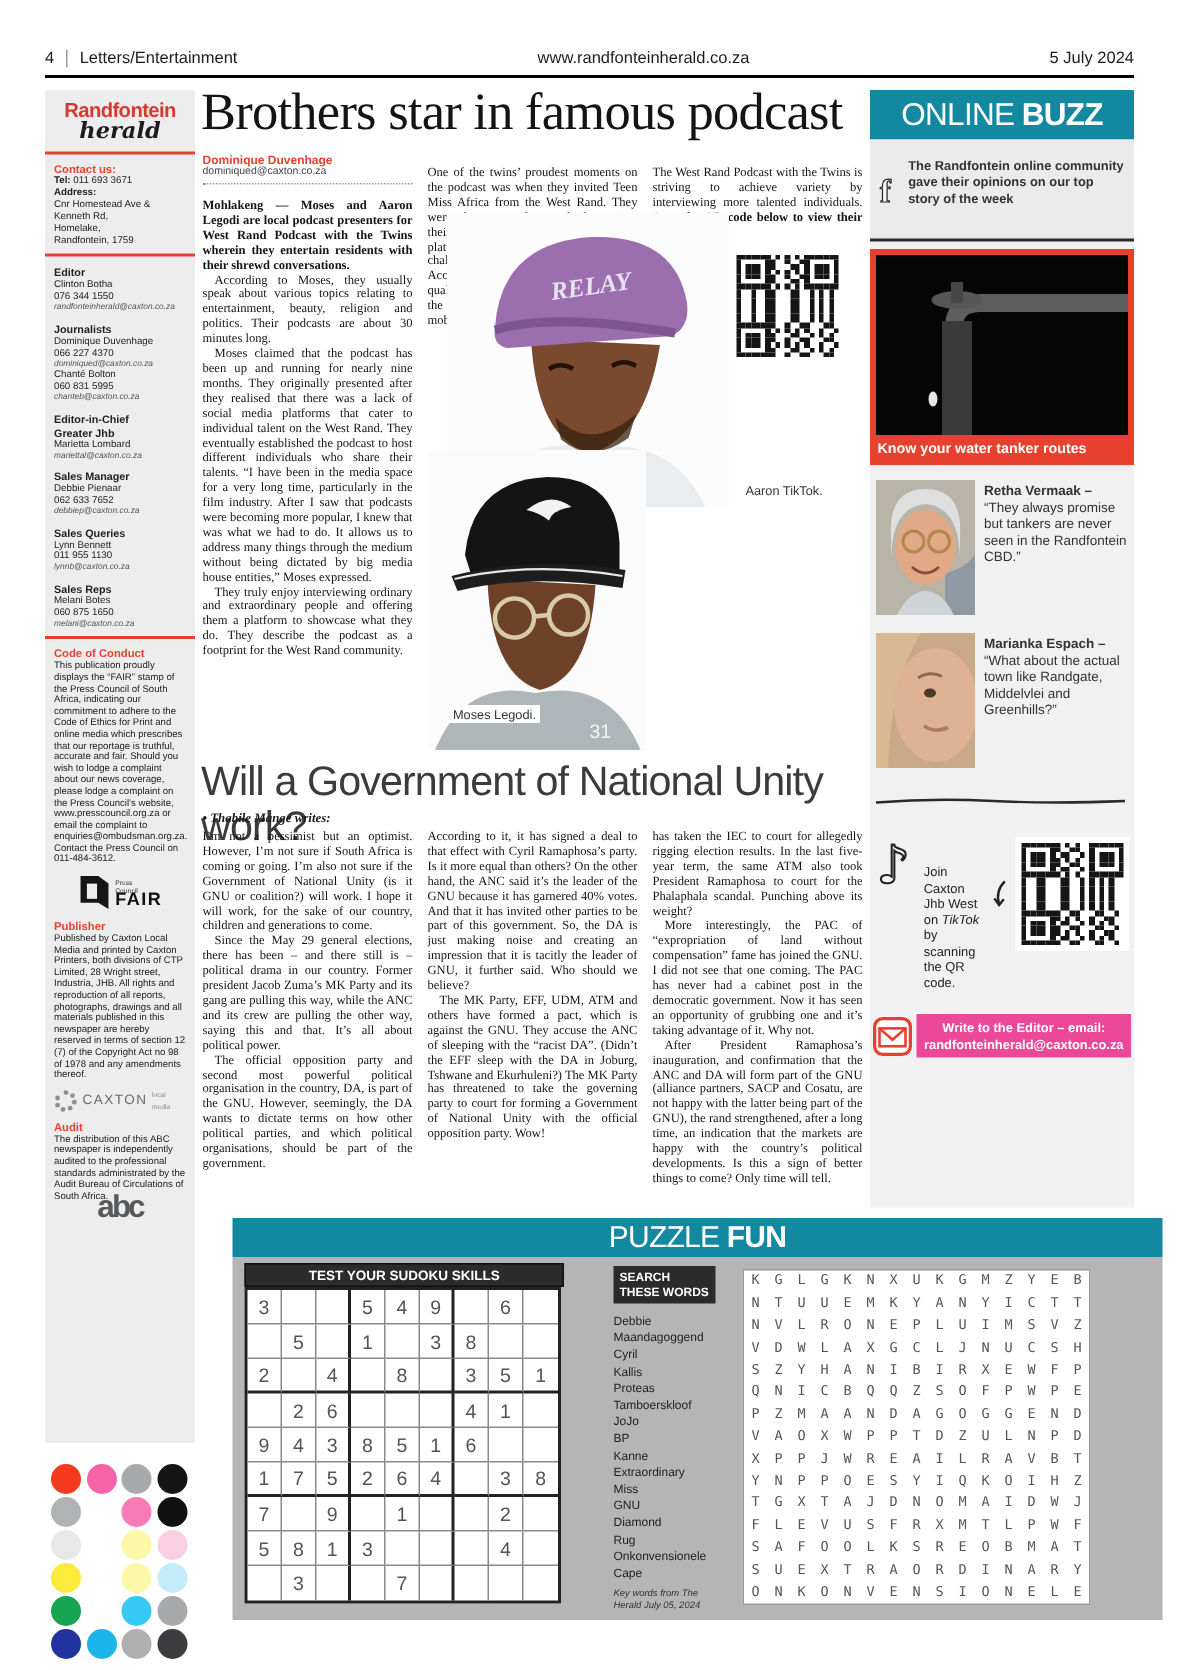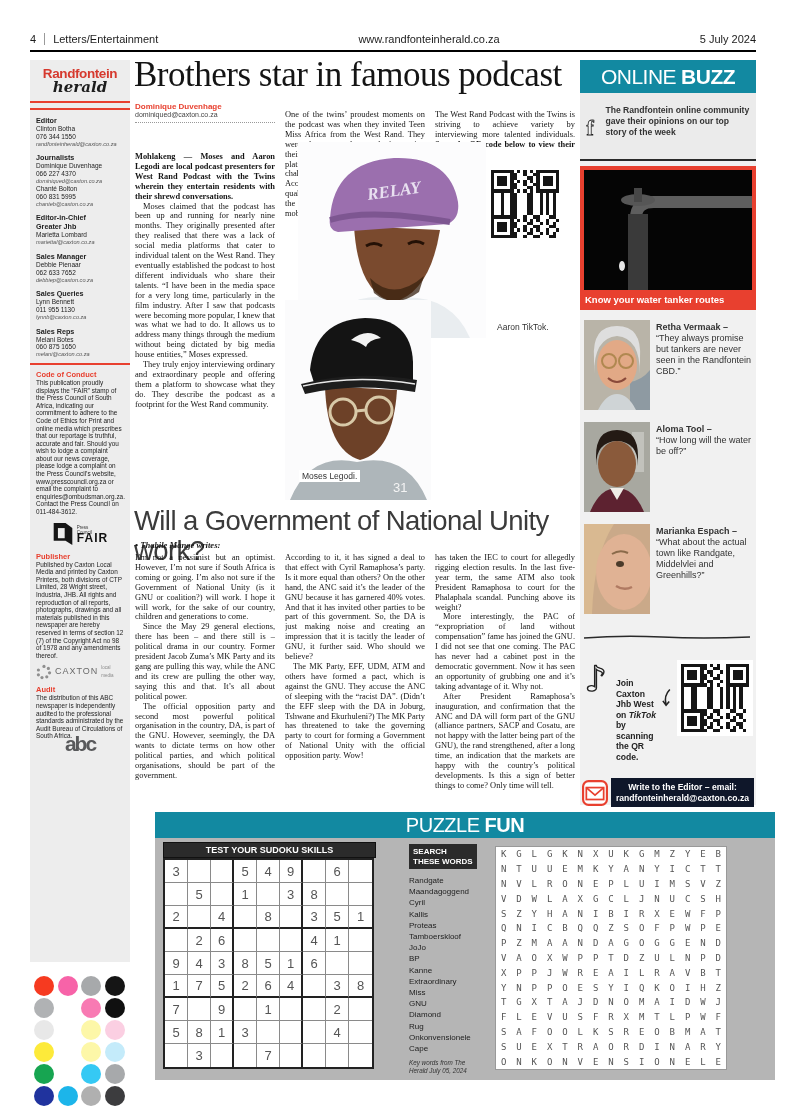--- a/index.html
+++ b/index.html
@@ -73,24 +73,24 @@
   .water .img{height:120px;background:#040404;overflow:hidden}
   .water .img svg{display:block;width:100%;height:100%}
   .water .cap{color:#fff;font-weight:bold;font-size:9.5px;padding:4px 1px 1px 1px}
   .quotes{padding:10px 4px 0 4px}
   .quote{display:flex;gap:6px;margin-bottom:12px}
   .qphoto{width:66px;height:90px;flex:none;overflow:hidden}
   .qphoto svg{display:block;width:100%;height:100%}
   .qtext{font-size:9px;line-height:11px;color:#333;padding-top:2px}
   .sketch-line{margin:0 2px;height:6px}
   .tiktok{display:flex;align-items:flex-start;gap:2px;padding:8px 3px 6px 3px}
-  .tt-text{width:56px;font-size:8.6px;font-weight:bold;line-height:10.5px;color:#222;padding-top:26px}
+  .tt-text{width:56px;font-size:8.6px;font-weight:normal;line-height:10.5px;color:#222;padding-top:26px}
   .qr-t{width:76px;height:76px;flex:none;margin-top:8px}
   .editor-row{display:flex;align-items:center;gap:3px;padding:10px 2px 0 2px}
-  .ebanner{flex:1;background:#0f172a;color:#fff;text-align:center;font-weight:bold;
+  .ebanner{flex:1;background:#ec4899;color:#fff;text-align:center;font-weight:bold;
            font-size:8.6px;line-height:10.5px;padding:4px 2px}
 
   
   .pz-banner{left:155px;top:812px;width:620px;height:26px;background:#1289a1;color:#fff;
      display:flex;align-items:center;justify-content:center;font-size:20px;letter-spacing:-.5px}
   .pz-banner b{margin-left:5px}
   .pz-panel{left:155px;top:838px;width:620px;height:242px;background:#b5b5b5}
   .sud-wrap{position:absolute;left:8px;top:4px;width:213px}
   .sud-title{background:#2b2b2b;color:#fff;font-weight:bold;font-size:9px;text-align:center;
              padding:2px 0;border:1px solid #111}
@@ -126,20 +126,31 @@
     <span>www.randfonteinherald.co.za</span>
     <span>5 July 2024</span>
   </div>
 
   <div class="abs lsb">
     <div class="mast">
       <div class="t1">Randfontein</div>
       <div class="t2">herald</div>
     </div>
     <div class="red-div"></div>
+    <div>
+      <div class="red-h">Contact us:</div>
+      <div><span class="b">Tel:</span> <span>011 693 3671</span></div>
+      <div class="b">Address:</div>
+      <div>
+          <div class="addr-line">Cnr Homestead Ave &amp;</div>
+          <div class="addr-line">Kenneth Rd,</div>
+          <div class="addr-line">Homelake,</div>
+          <div class="addr-line">Randfontein, 1759</div>
+        </div>
+    </div>
     <div class="red-div"></div>
 
     <div class="sec">
       <div class="blk-h">Editor</div>
       <div>Clinton Botha</div>
       <div>076 344 1550</div>
       <div class="email">randfonteinherald@caxton.co.za</div>
     </div>
     <div class="sec">
       <div class="blk-h">Journalists</div>
@@ -243,22 +254,23 @@
       <div class="dot" style="background: rgb(176, 176, 176);"></div>
       <div class="dot" style="background: rgb(60, 60, 62);"></div>
     </div>
 
   <div class="abs h1-serif">Brothers star in famous podcast</div>
   <div class="abs byline">
     <div class="n">Dominique Duvenhage</div>
     <div class="e">dominiqued@caxton.co.za</div>
   </div>
 
-  <div class="a1col" style="left:135px;top:152px;height:360px">
+  <div class="a1col" style="left:135px;top:132px;height:360px">
     <p class="first lead">Mohlakeng — Moses and Aaron Legodi are local podcast presenters for West Rand Podcast with the Twins wherein they entertain residents with their shrewd conversations.</p>
+    <p>According to Moses, they usually speak about various topics relating to entertainment, beauty, religion and politics. Their podcasts are about 30 minutes long.</p>
     <p>Moses claimed that the podcast has been up and running for nearly nine months. They originally presented after they realised that there was a lack of social media platforms that cater to individual talent on the West Rand. They eventually established the podcast to host different individuals who share their talents. “I have been in the media space for a very long time, particularly in the film industry. After I saw that podcasts were becoming more popular, I knew that was what we had to do. It allows us to address many things through the medium without being dictated by big media house entities,” Moses expressed.</p>
     <p>They truly enjoy interviewing ordinary and extraordinary people and offering them a platform to showcase what they do. They describe the podcast as a footprint for the West Rand community.</p>
   </div>
   <div class="a1col" style="left:285px;top:110px;height:148px">
     <p class="first">One of the twins’ proudest moments on the podcast was when they invited Teen Miss Africa from the West Rand. They were also extremely proud after seeing their first episode on social media platforms. The twins did face a few challenges regarding the podcast. According to Moses, they struggled with quality equipment, and Wi-Fi to upload the content and transport since they are a mobile podcast crew.</p>
   </div>
   <div class="a1col" style="left:435px;top:110px;height:56px">
     <p class="first"><span>The West Rand Podcast with the Twins is striving to achieve variety by interviewing more talented individuals. </span><b>Scan the QR code below to view their podcast.</b></p>
   </div>
 
@@ -571,36 +583,20 @@
             <ellipse cx="33" cy="45" rx="20" ry="25" fill="#e2a986"></ellipse>
             <circle cx="25" cy="41" r="7" fill="none" stroke="#b08850" stroke-width="2"></circle>
             <circle cx="42" cy="41" r="7" fill="none" stroke="#b08850" stroke-width="2"></circle>
             <path d="M24 58 q9 8 18 0" stroke="#8a4a3a" stroke-width="2" fill="none"></path>
             <path d="M14 90 Q22 74 33 74 Q44 74 52 90 Z" fill="#cfd4d6"></path>
           </svg>
         </div>
         <div class="qtext">
           <b>Retha Vermaak –</b><br>
           <span>“They always promise but tankers are never seen in the Randfontein CBD.”</span>
-        </div>
-      </div>
-      <div class="quote">
-        <div class="qphoto">
-          <svg viewBox="0 0 66 90">
-            <rect width="66" height="90" fill="#a8a8a0"></rect>
-            <rect x="48" y="10" width="12" height="40" fill="#c2c2bc"></rect>
-            <path d="M12 34 Q12 8 33 8 Q54 8 54 34 L54 44 Q54 20 33 19 Q12 20 12 44 Z" fill="#241a14"></path>
-            <ellipse cx="33" cy="42" rx="19" ry="23" fill="#8a5a3b"></ellipse>
-            <path d="M6 90 Q16 66 33 66 Q50 66 60 90 Z" fill="#5d2230"></path>
-            <path d="M26 66 L33 78 L40 66 Z" fill="#f0ece6"></path>
-          </svg>
-        </div>
-        <div class="qtext">
-          <b>Aloma Tool –</b><br>
-          <span>“How long will the water be off?”</span>
         </div>
       </div>
       <div class="quote">
         <div class="qphoto">
           <svg viewBox="0 0 66 90">
             <rect width="66" height="90" fill="#caa989"></rect>
             <path d="M0 0 L30 0 Q10 30 8 90 L0 90 Z" fill="#d9b991"></path>
             <ellipse cx="40" cy="48" rx="28" ry="38" fill="#e0b294"></ellipse>
             <ellipse cx="36" cy="40" rx="4" ry="3" fill="#4a3a2a"></ellipse>
             <path d="M28 30 q8 -5 16 -1" stroke="#8a6a4a" stroke-width="2" fill="none"></path>
@@ -958,21 +954,21 @@
           <div class="grid-cell"></div>
           <div class="grid-cell"></div>
         </div>
     </div>
     <div class="words-wrap">
       <div class="sw-title">
         <div>SEARCH</div>
         <div>THESE WORDS</div>
       </div>
       <div class="word-list">
-          <div class="word">Randgate</div>
+          <div class="word">Debbie</div>
           <div class="word">Maandagoggend</div>
           <div class="word">Cyril</div>
           <div class="word">Kallis</div>
           <div class="word">Proteas</div>
           <div class="word">Tamboerskloof</div>
           <div class="word">JoJo</div>
           <div class="word">BP</div>
           <div class="word">Kanne</div>
           <div class="word">Extraordinary</div>
           <div class="word">Miss</div>

